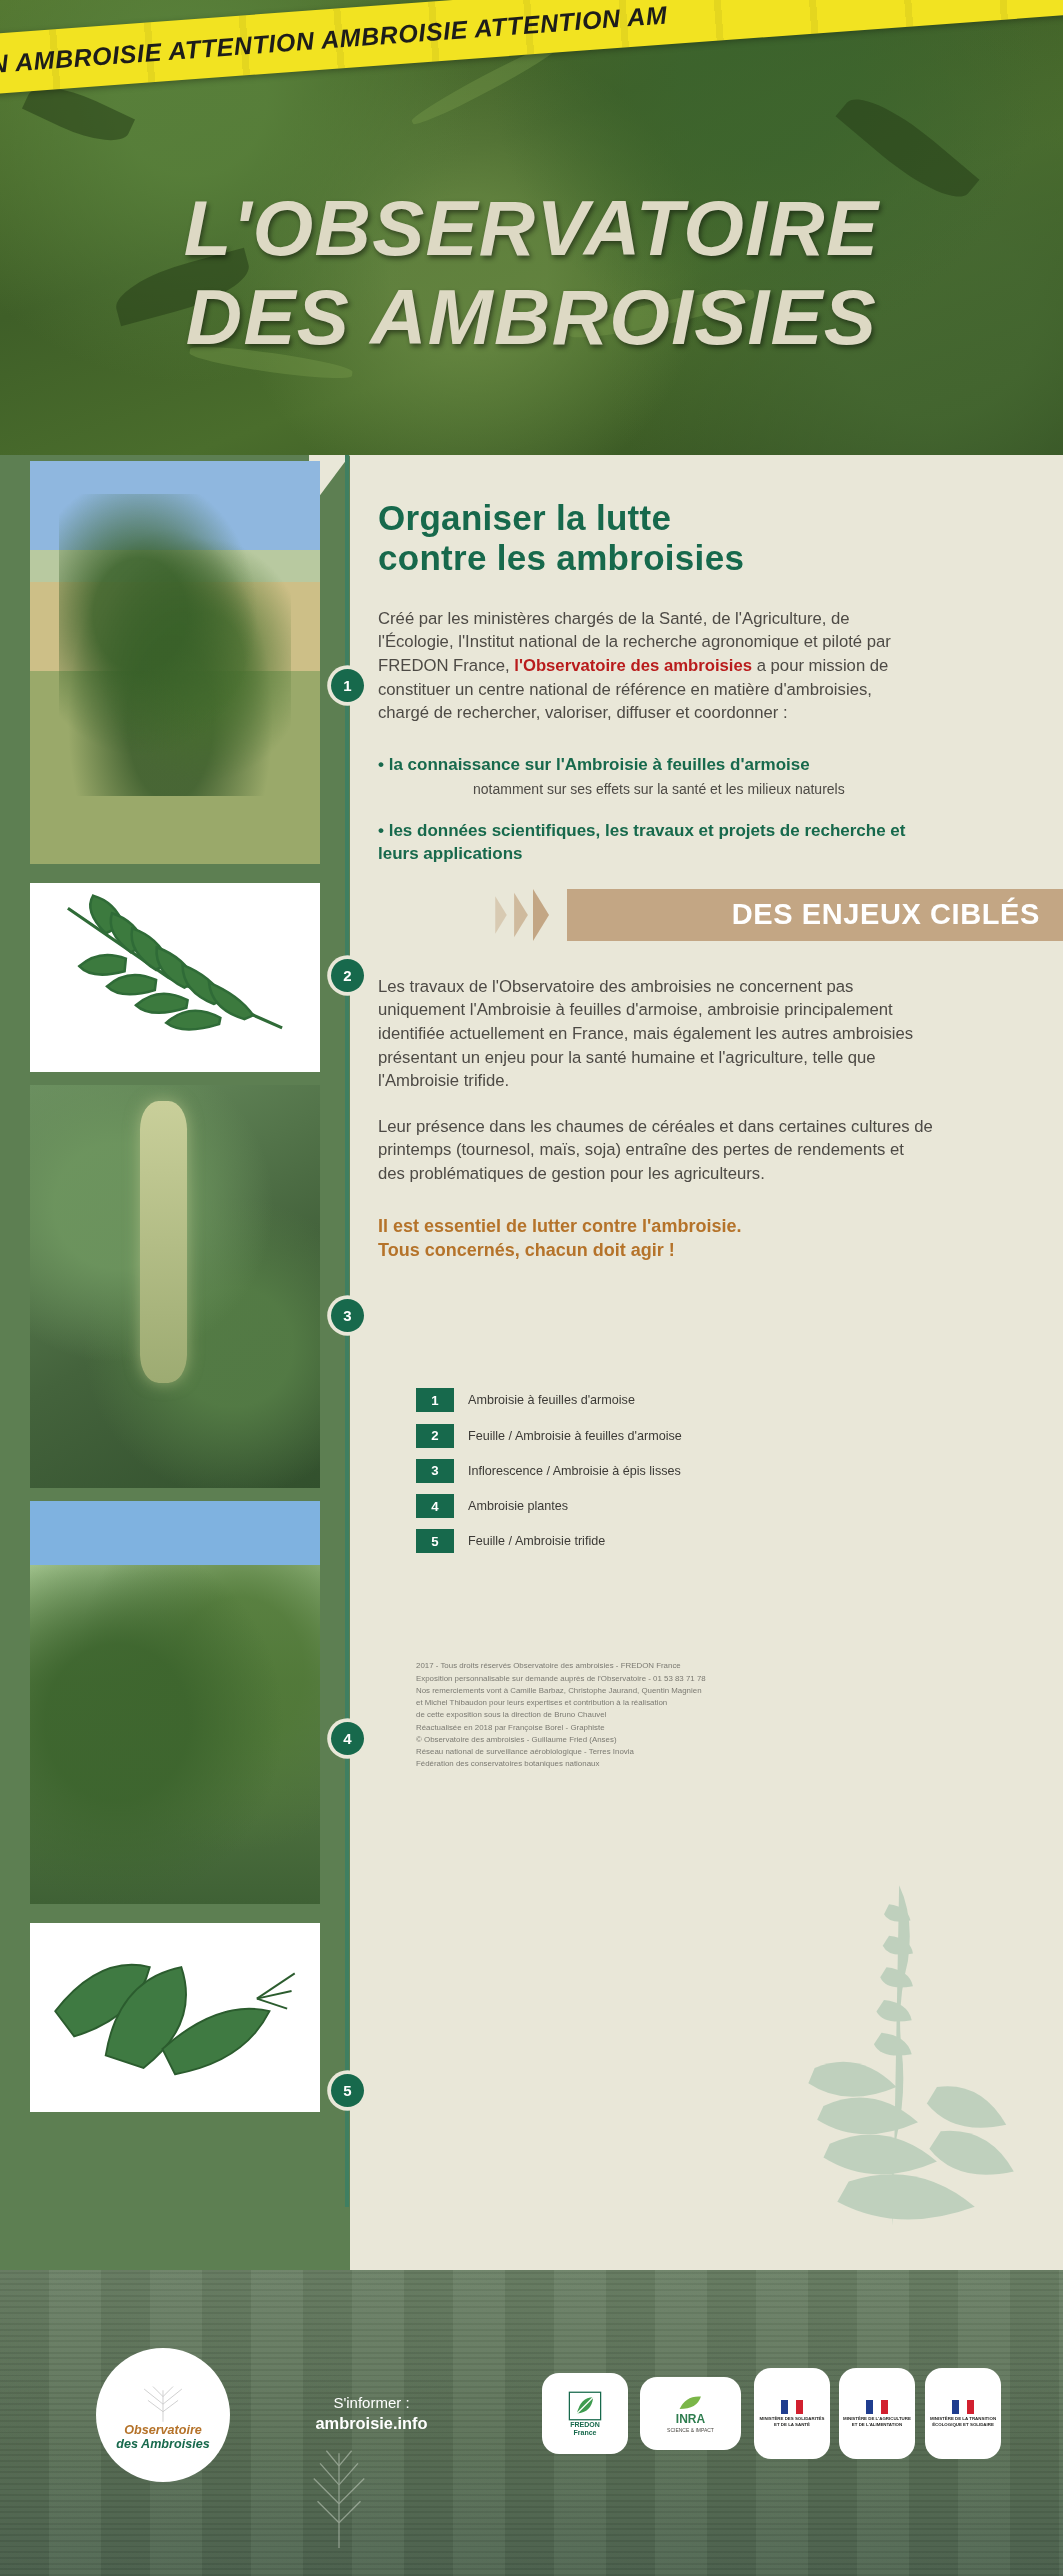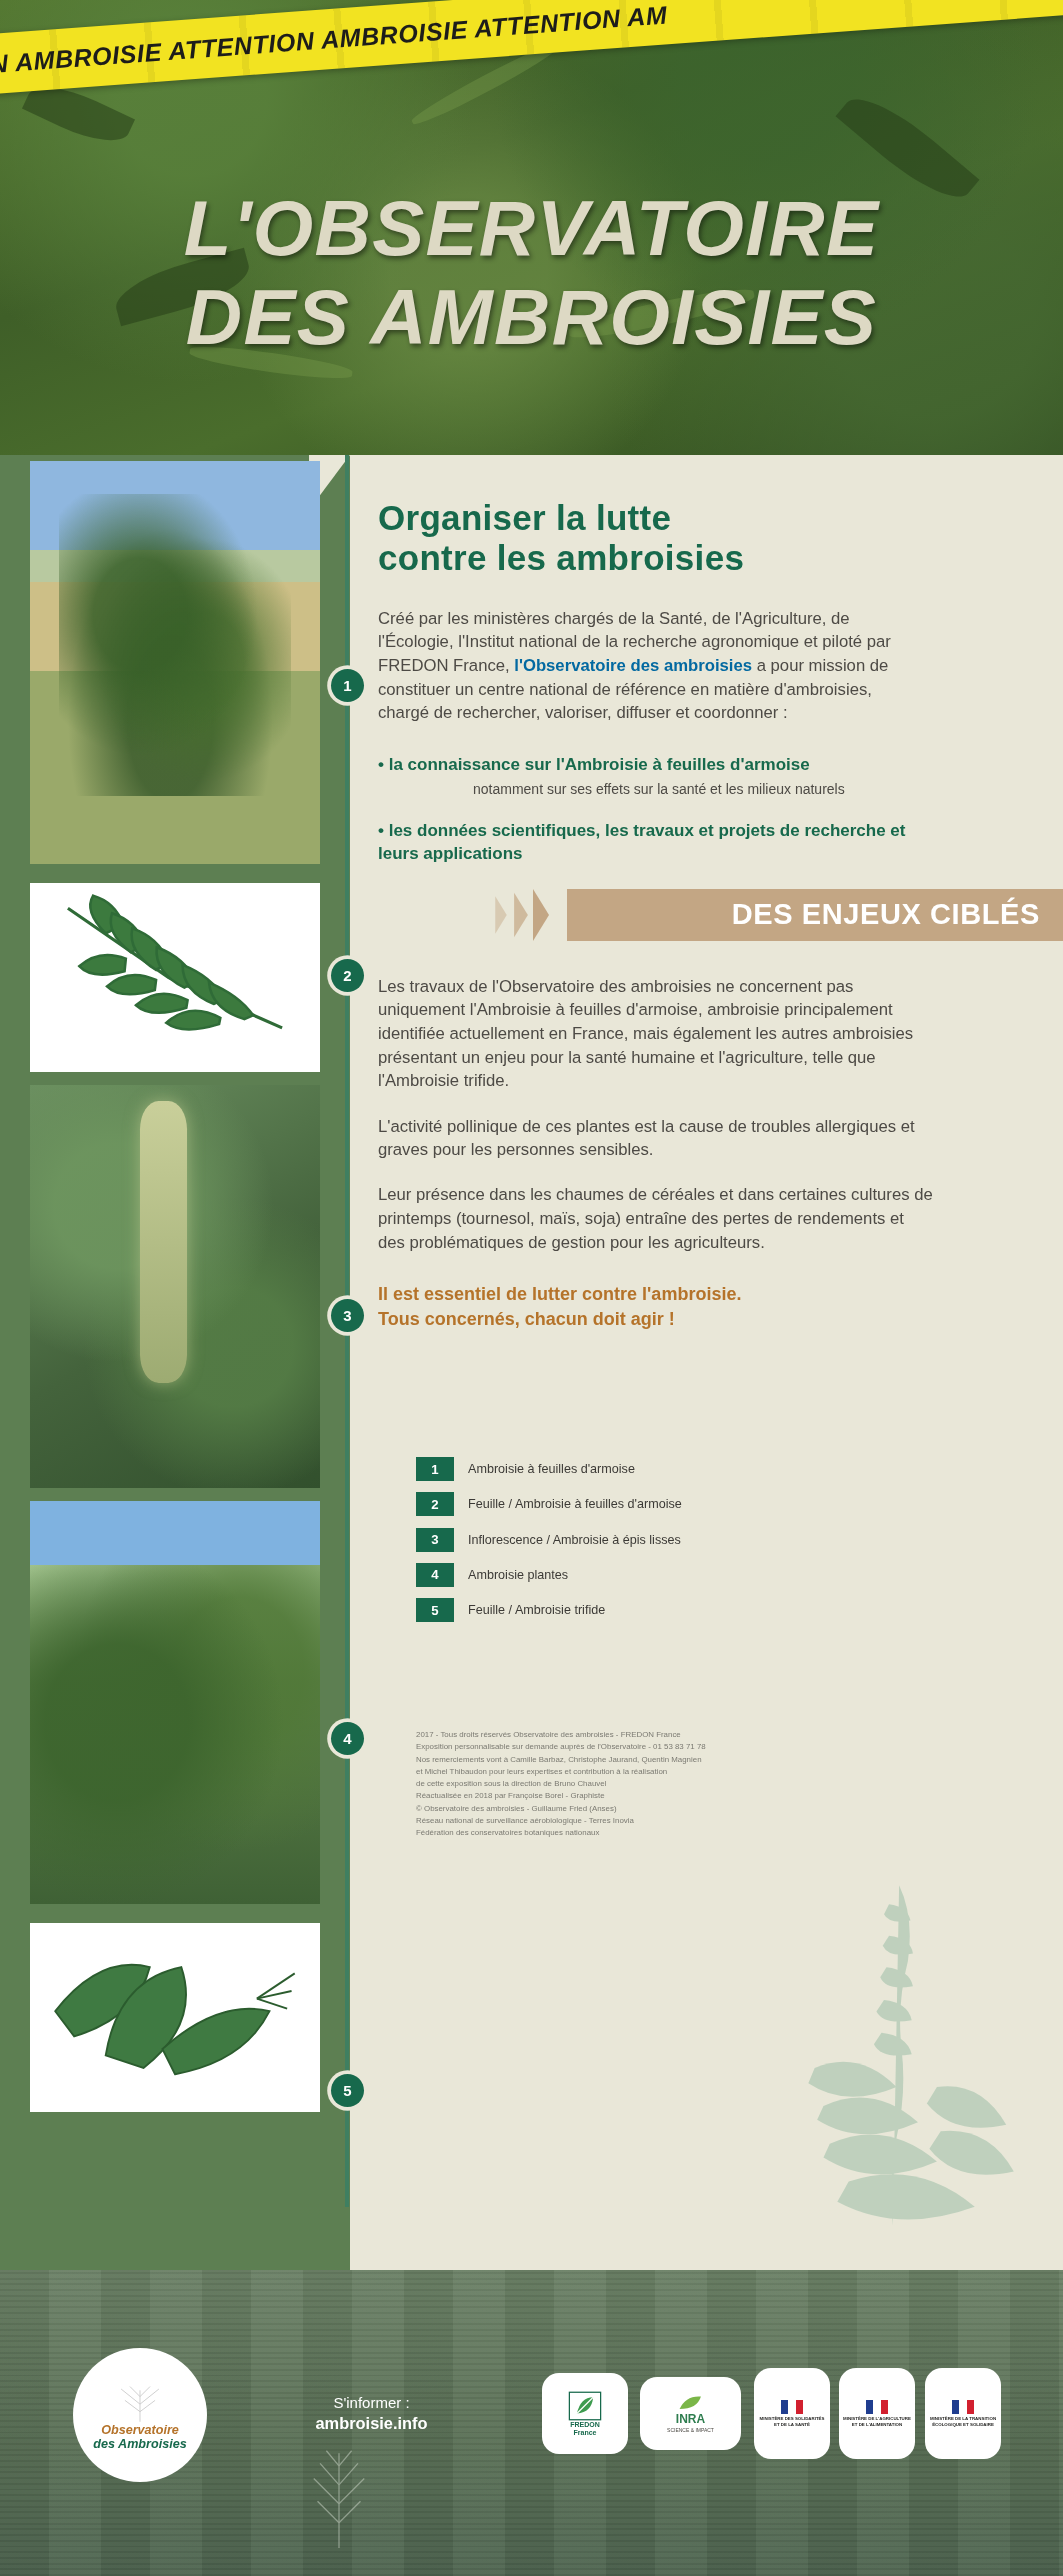--- a/index.html
+++ b/index.html
@@ -149,21 +149,21 @@
   .leaf-draw{position:absolute;}
 
   
   .h-green{
     color:#17694c;font-weight:bold;font-size:35px;line-height:1.15;
     letter-spacing:0.3px;
   }
   .para{
     color:#4d4a45;font-size:16.7px;line-height:1.42;
   }
-  .para b{color:#0369a1;}
+  .para b{color:#b91c1c;}
   .bullets{margin-top:3.8px;}
   .bullet{
     color:#17694c;font-weight:bold;font-size:17px;line-height:1.35;
     margin-bottom:3.8px;
   }
   .bullet-block{margin-bottom:23px;}
 
   .banner{
     position:relative;height:52px;display:flex;align-items:center;
     justify-content:flex-end;
@@ -211,21 +211,21 @@
     position:absolute;left:0;top:2270px;width:1063px;height:306px;
     background:
       repeating-linear-gradient(90deg, rgba(0,0,0,.05) 0 49px, rgba(255,255,255,.03) 49px 101px),
       linear-gradient(180deg,#6a8065,#596f55 55%,#4e6450);
   }
   .footer:before{
     content:"";position:absolute;left:0;top:0;width:100%;height:100%;
     background:repeating-linear-gradient(0deg, rgba(0,0,0,.05) 0 1.9px, rgba(255,255,255,.02) 1.9px 5.7px);
   }
   .logo-circle{
-    position:absolute;left:73px;top:78px;width:134px;height:134px;border-radius:50%;
+    position:absolute;left:96px;top:78px;width:134px;height:134px;border-radius:50%;
     background:#fff;display:flex;flex-direction:column;
     align-items:center;justify-content:center;text-align:center;
   }
   .logo-obs-1{color:#b5732a;font-weight:bold;font-size:12.6px;font-style:italic;}
   .logo-obs-2{color:#17694c;font-weight:bold;font-size:12.6px;font-style:italic;}
   .footer-info{
     position:absolute;left:277px;top:124px;width:189px;text-align:center;color:#ffffff;
   }
   .footer-info .l1{font-size:15px;}
   .footer-info .l2{font-size:16.4px;font-weight:bold;margin-top:2.5px;}
@@ -361,21 +361,20 @@
       <div style="position:relative;margin-top:17.6px;margin-left:189px;width:496px;">
         <div class="banner-arrows">
           <span></span>
           <span></span>
           <span></span>
         </div>
         <div class="banner">DES ENJEUX CIBLÉS</div>
       </div>
 
       <div class="para" style="margin-top:34px;width:555px;">Les travaux de l'Observatoire des ambroisies ne concernent pas uniquement l'Ambroisie à feuilles d'armoise, ambroisie principalement identifiée actuellement en France, mais également les autres ambroisies présentant un enjeu pour la santé humaine et l'agriculture, telle que l'Ambroisie trifide.</div>
-      <div class="para" style="margin-top:21.4px;width:555px;">L'activité pollinique de ces plantes est la cause de troubles allergiques et graves pour les personnes sensibles.</div>
       <div class="para" style="margin-top:21.4px;width:555px;">Leur présence dans les chaumes de céréales et dans certaines cultures de printemps (tournesol, maïs, soja) entraîne des pertes de rendements et des problématiques de gestion pour les agriculteurs.</div>
 
       <div class="highlight" style="margin-top:28px;">
         <div>Il est essentiel de lutter contre l'ambroisie.</div>
         <div>Tous concernés, chacun doit agir !</div>
       </div>
 
       <div style="margin-top:126px;margin-left:38px;width:416px;">
         <div class="legend-item">
           <div class="legend-num">1</div>

